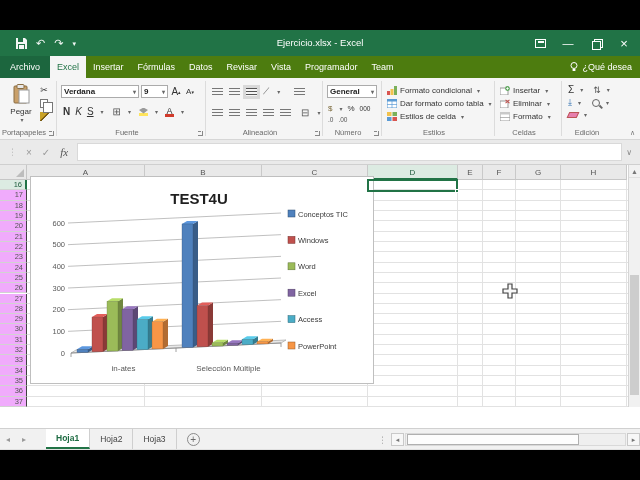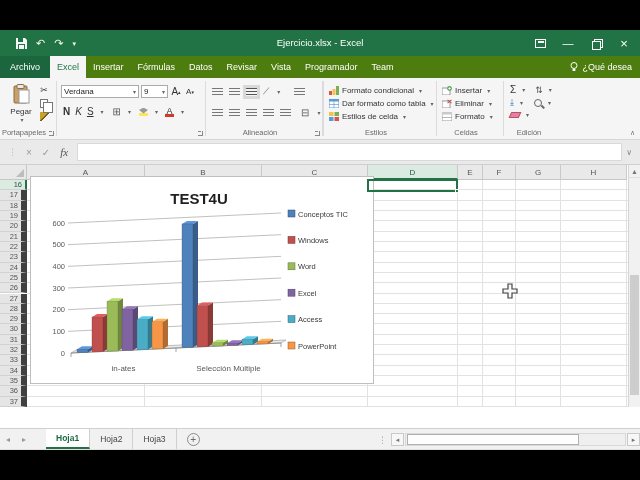--- a/index.html
+++ b/index.html
@@ -33,21 +33,21 @@
 
   
   #ribbon{position:relative;height:62px;background:#f5f5f5;border-bottom:1px solid #d6d6d6;display:flex;font-size:8px;color:#333;}
   .rgroup{position:relative;height:100%;flex:none;}
   .vsep{width:1px;background:#dcdcdc;margin:3px 0;flex:none;}
   .glabel{position:absolute;left:0;right:8px;bottom:2px;text-align:center;font-size:7.5px;color:#6a6a6a;white-space:nowrap;}
   .launcher{position:absolute;right:2px;bottom:3px;width:5px;height:5px;border-right:1px solid #888;border-bottom:1px solid #888;}
   .launcher:before{content:"";position:absolute;left:0;top:0;width:3px;height:1px;background:#888;}
   .rrow{position:absolute;display:flex;align-items:center;gap:2px;}
   .combo{background:#fff;border:1px solid #ababab;height:13px;display:flex;align-items:center;
-    justify-content:space-between;padding:0 2px;font-size:8px;color:#222;}
+    justify-content:space-between;padding:0 2px;font-size:8px;color:#222;font-weight:bold;}
   .dd{font-size:6px;color:#666;margin-left:2px;}
   .icbtn{display:flex;align-items:center;justify-content:center;min-width:12px;height:13px;color:#333;}
   .lines{width:11px;height:8px;background:repeating-linear-gradient(#777 0 1px,transparent 1px 3px);}
   .lines.active-bg{outline:3px solid #d9d9d9;background:repeating-linear-gradient(#555 0 1px,transparent 1px 3px);}
   .bold-l{font-weight:bold;} .ital-l{font-style:italic;} .und-l{text-decoration:underline;}
   .colorbar{display:inline-block;width:9px;height:3px;margin-top:-1px;}
   .styles-btn,.cells-btn{display:flex;align-items:center;gap:3px;height:12px;white-space:nowrap;color:#333;}
   .mini-ic{width:10px;height:9px;flex:none;}
   #paste-btn{position:absolute;left:6px;top:6px;width:30px;text-align:center;}
   #paste-btn .plabel{font-size:8px;margin-top:1px;}
@@ -71,21 +71,21 @@
   #formula-input{flex:1;height:18px;background:#fff;border:1px solid #d9d9d9;margin-left:4px;}
   #fb-chev{color:#888;font-size:8px;margin:0 4px;}
 
   
   #sheet{position:relative;height:263px;background:#fff;}
   #corner{position:absolute;left:0;top:0;width:27px;height:15px;background:#e9e9e9;border-right:1px solid #c6c6c6;border-bottom:1px solid #c6c6c6;}
   #corner:after{content:"";position:absolute;right:2px;bottom:2px;border-left:8px solid transparent;border-bottom:8px solid #bdbdbd;}
   .colhdr{position:absolute;top:0;height:15px;background:#e9e9e9;border-right:1px solid #c9c9c9;border-bottom:1px solid #c6c6c6;
     text-align:center;font-size:8px;color:#555;line-height:15px;}
   .colhdr.sel{background:#dcebe2;border-bottom:2px solid #217346;color:#1e5c3c;}
-  .rowhdr{position:absolute;left:0;width:27px;background:#e5e5e5;border-right:6px solid #404040;border-bottom:1px solid #d2d2d2;
+  .rowhdr{position:absolute;left:0;width:27px;background:#f0abfc;border-right:1px solid #404040;border-bottom:1px solid #d2d2d2;
     text-align:right;padding-right:3px;font-size:7.5px;color:#555;}
   .rowhdr.sel{background:#dcebe2;color:#1e5c3c;border-right:2px solid #217346;}
   #gridarea{position:absolute;left:27px;top:15px;width:601px;height:227px;background:#fff;overflow:hidden;}
   .gl-h{position:absolute;left:0;right:0;height:1px;background:#e2e2e2;}
   .gl-v{position:absolute;top:0;bottom:0;width:1px;background:#e2e2e2;}
   #selrect{position:absolute;border:2px solid #217346;background:transparent;}
   #selrect .handle{position:absolute;right:-3px;bottom:-3px;width:4px;height:4px;background:#217346;border:1px solid #fff;}
   #vscroll{position:absolute;right:0;top:0;width:12px;height:242px;background:#f1f1f1;border-left:1px solid #d5d5d5;}
   #vscroll .arr{height:13px;text-align:center;font-size:7px;color:#777;line-height:13px;border-bottom:1px solid #e0e0e0;}
   #vthumb{position:absolute;left:1px;right:1px;top:110px;height:120px;background:#cdcdcd;}
@@ -217,20 +217,21 @@
             <span class="bucket-ic"></span>
             <span class="colorbar" style="background:#ffe45c;"></span>
           </span>
           <span class="dd">▾</span>
         <span style="margin-left:2px;display:inline-flex;flex-direction:column;align-items:center;font-size:9px;line-height:8px;">
             <span>A</span>
             <span class="colorbar" style="background:#d03a2b;"></span>
           </span>
           <span class="dd">▾</span>
       </div>
+      <div class="glabel">Fuente</div>
       <div class="launcher"></div>
     </div>
     <div class="vsep"></div>
 
     <div class="rgroup" style="width:116px;">
       <div class="rrow" style="left:6px;top:8px;gap:6px;">
         <span class="lines"></span>
         <span class="lines"></span>
         <span class="lines active-bg"></span>
         <span style="color:#666;font-size:9px;">⟋</span>
@@ -244,20 +245,40 @@
         <span class="lines"></span>
         <span class="lines"></span>
         <span style="color:#555;font-size:10px;margin-left:4px;">⊟</span>
           <span class="dd">▾</span>
       </div>
       <div class="glabel">Alineación</div>
       <div class="launcher"></div>
     </div>
     <div class="vsep"></div>
 
+    <div class="rgroup" style="width:58px;">
+      <div class="rrow" style="left:4px;top:7px;">
+        <div class="combo" style="width:50px;">
+          <span>General</span>
+            <span class="dd">▾</span>
+        </div>
+      </div>
+      <div class="rrow" style="left:5px;top:26px;gap:5px;">
+        <span style="color:#7c6a3c;">$</span>
+          <span class="dd">▾</span>
+        <span>%</span>
+        <span style="font-size:6.5px;">000</span>
+      </div>
+      <div class="rrow" style="left:5px;top:38px;gap:5px;font-size:6.5px;color:#555;">
+        <span>.0</span>
+        <span>.00</span>
+      </div>
+      <div class="glabel">Número</div>
+      <div class="launcher"></div>
+    </div>
     <div class="vsep"></div>
 
     <div class="rgroup" style="width:112px;">
       <div class="rrow" style="left:5px;top:6px;">
         <div class="styles-btn">
           <svg class="mini-ic" viewBox="0 0 10 9">
               <rect x="0" y="5" width="3" height="4" fill="#d9544f"></rect>
               <rect x="3.5" y="3" width="3" height="6" fill="#f2c24e"></rect>
               <rect x="7" y="0" width="3" height="9" fill="#7ab05a"></rect>
             </svg>

